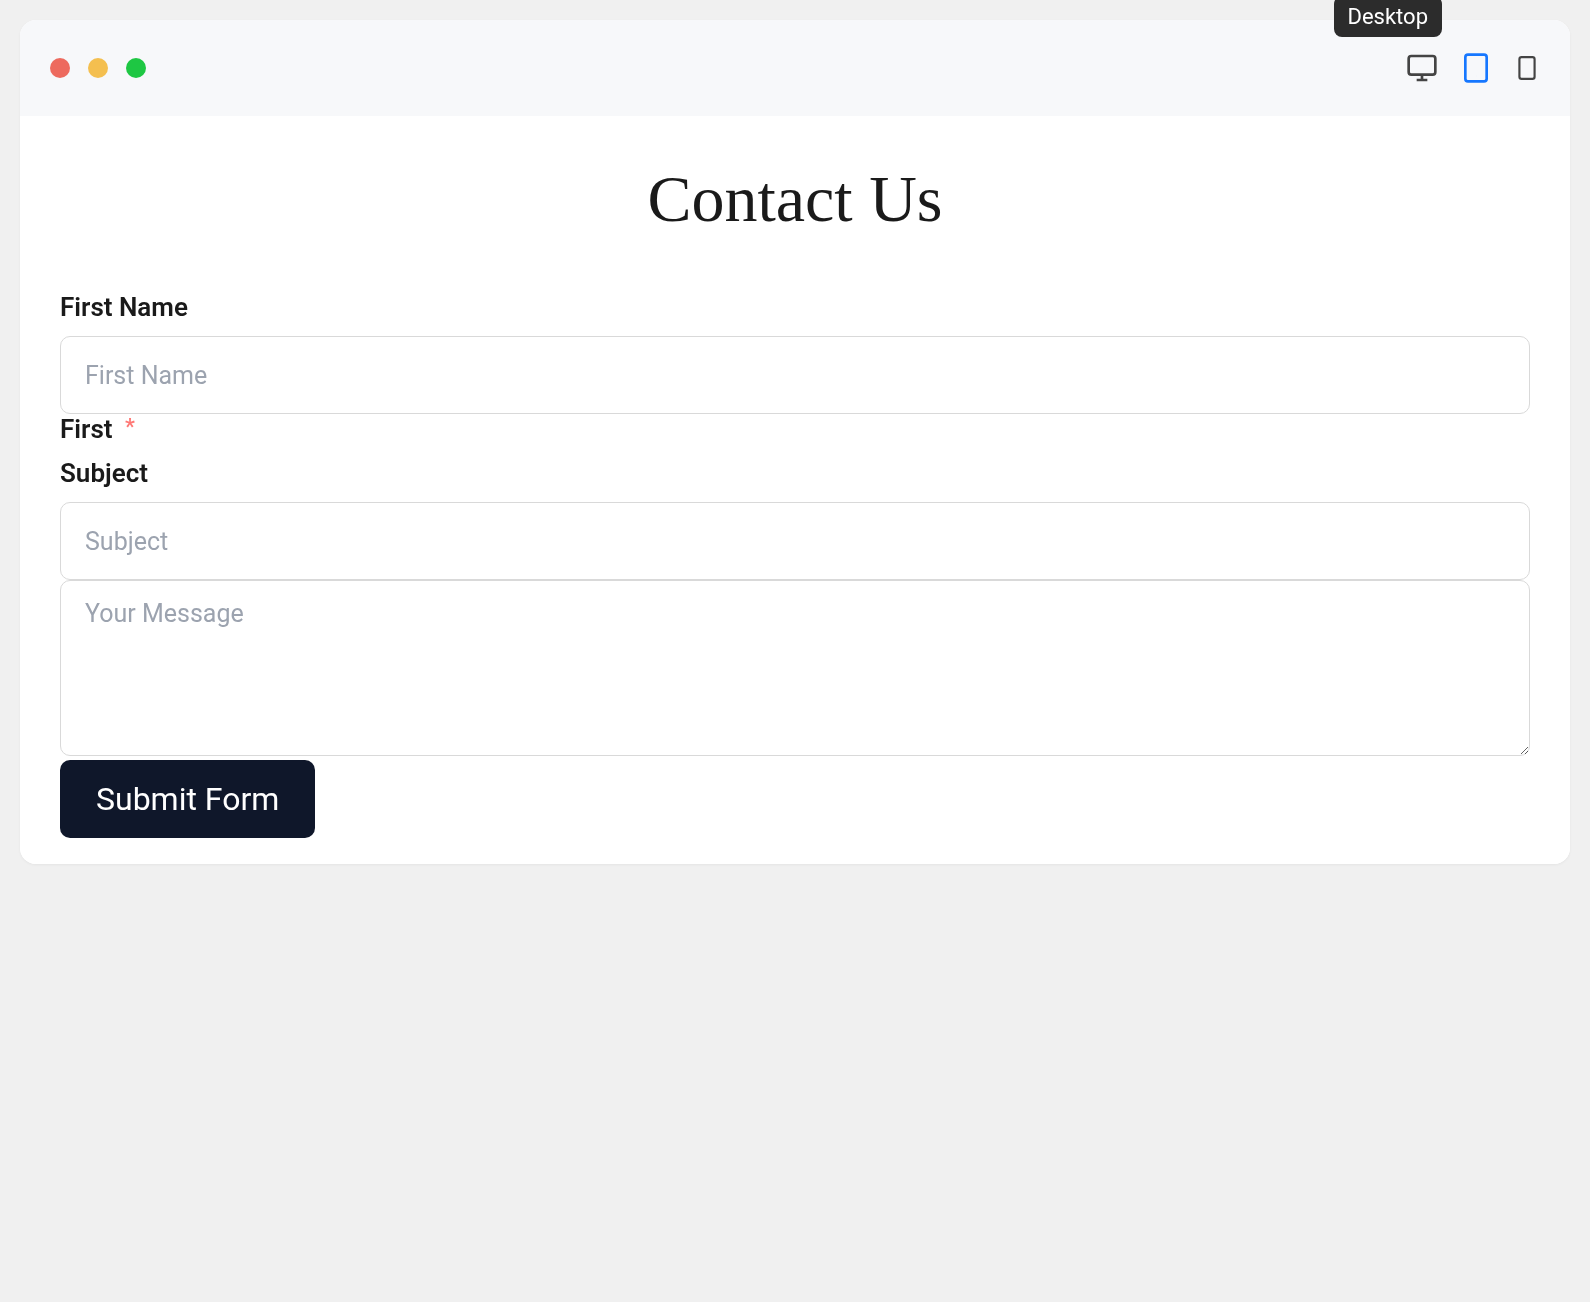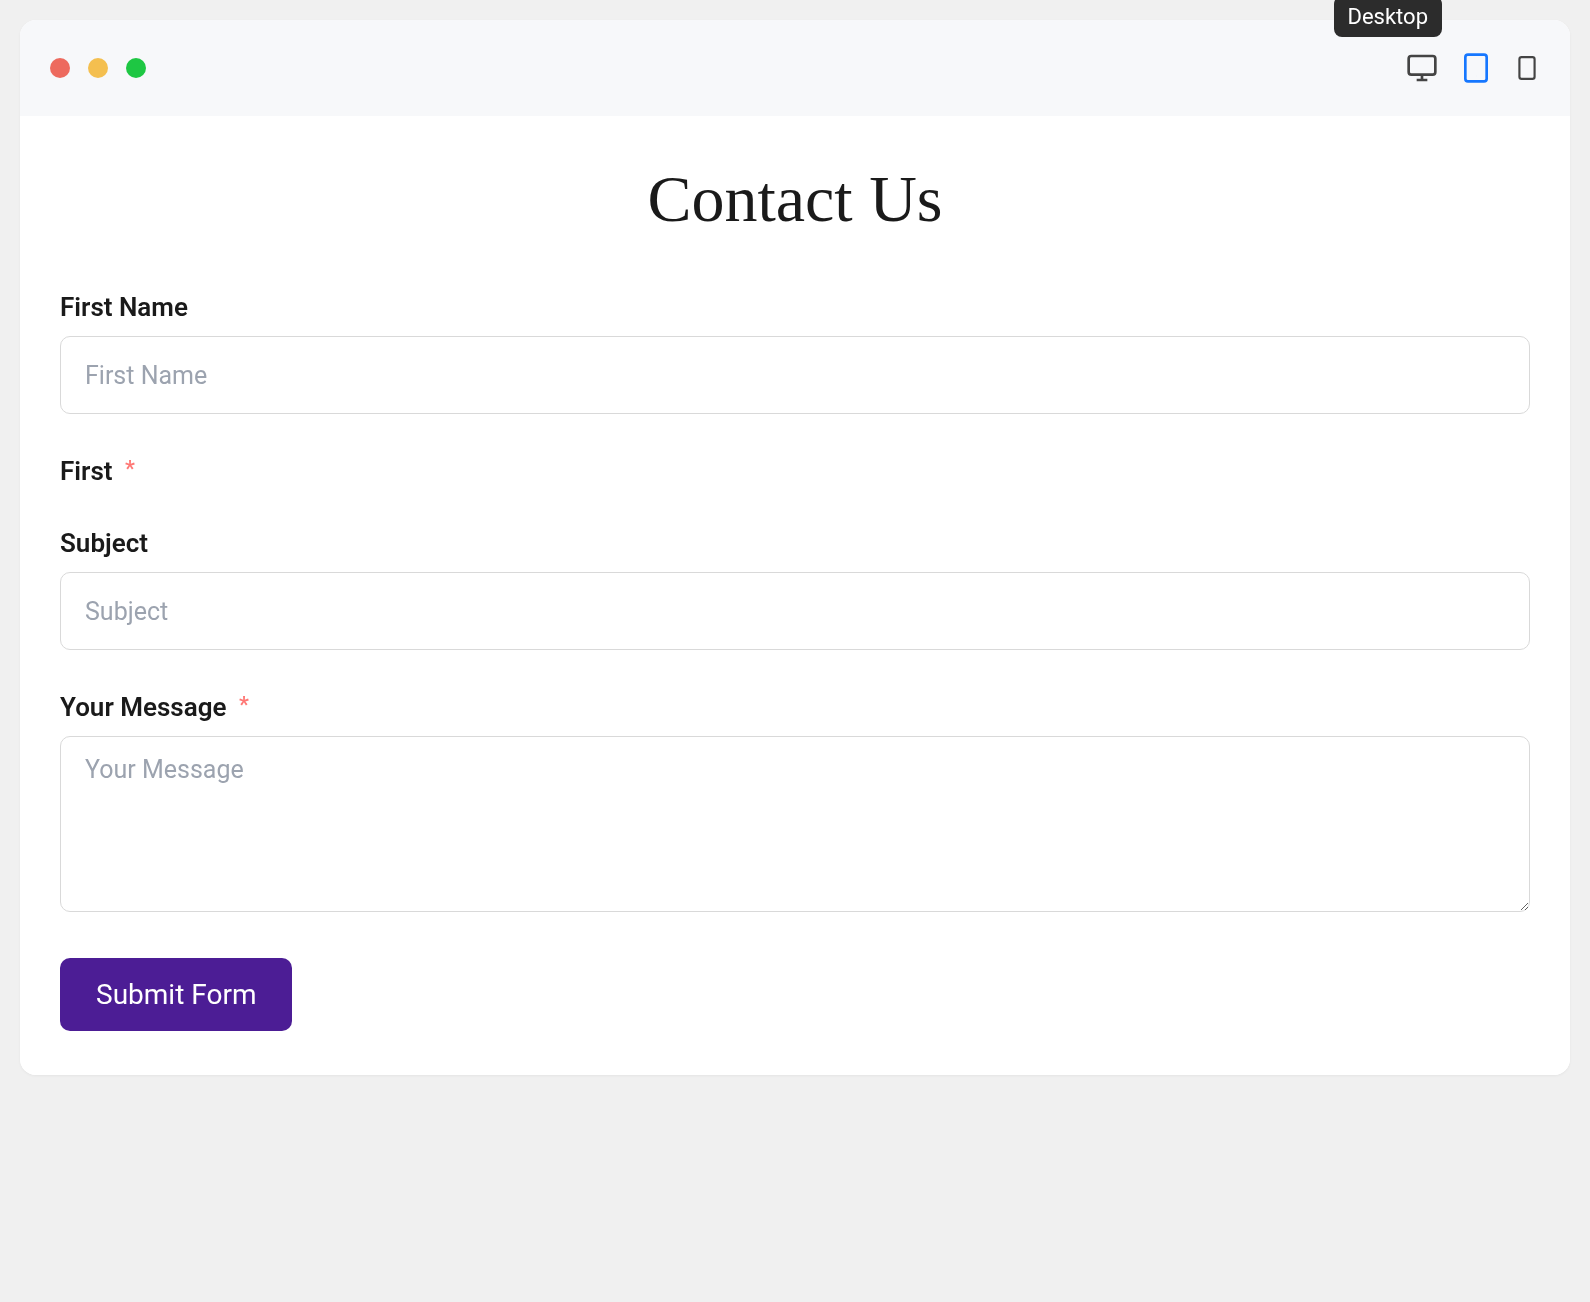--- a/index.html
+++ b/index.html
@@ -66,32 +66,31 @@
     .device-btn svg {
       stroke: #444;
       stroke-width: 2;
       fill: none;
     }
     .device-btn.active svg {
       stroke: #1677ff;
     }
     .window-body {
       background: #fff;
-      padding: 45px 40px 44px 40px;
+      padding: 45px 40px 26px 40px;
     }
     .page-title {
       font-family: Georgia, "Times New Roman", serif;
       font-weight: 400;
       font-size: 66px;
       text-align: center;
       color: #1a1a1a;
       margin-bottom: 55px;
     }
     .form-group {
-      margin-bottom: 42px;
     }
     .form-label {
       display: block;
       font-size: 26px;
       font-weight: 600;
       color: #1a1a1a;
       margin-bottom: 14px;
     }
     .required-star {
       color: #ff7875;
@@ -113,26 +112,26 @@
       color: #9ca3af;
     }
     .form-input {
       height: 78px;
     }
     .form-textarea {
       height: 176px;
       resize: both;
     }
     .submit-btn {
-      background: #4c1d95;
+      background: #0f172a;
       color: #fff;
       border: none;
       border-radius: 10px;
       padding: 20px 36px;
-      font-size: 28px;
+      font-size: 32px;
       font-weight: 400;
       cursor: pointer;
       font-family: inherit;
     }
   </style>
 </head>
 <body>
 
 <div class="tooltip">Desktop</div>
 
@@ -181,23 +180,19 @@
           <span class="required-star">*</span>
         </label>
       </div>
 
       <div class="form-group">
         <label class="form-label">Subject</label>
         <input type="text" class="form-input" placeholder="Subject" style="">
       </div>
 
       <div class="form-group">
-        <label class="form-label">
-          <span>Your Message</span>
-          <span class="required-star">*</span>
-        </label>
         <textarea class="form-textarea" placeholder="Your Message" style=""></textarea>
       </div>
 
       <button type="submit" class="submit-btn">Submit Form</button>
     </form>
   </div>
 </div>
 
 </body></html>

